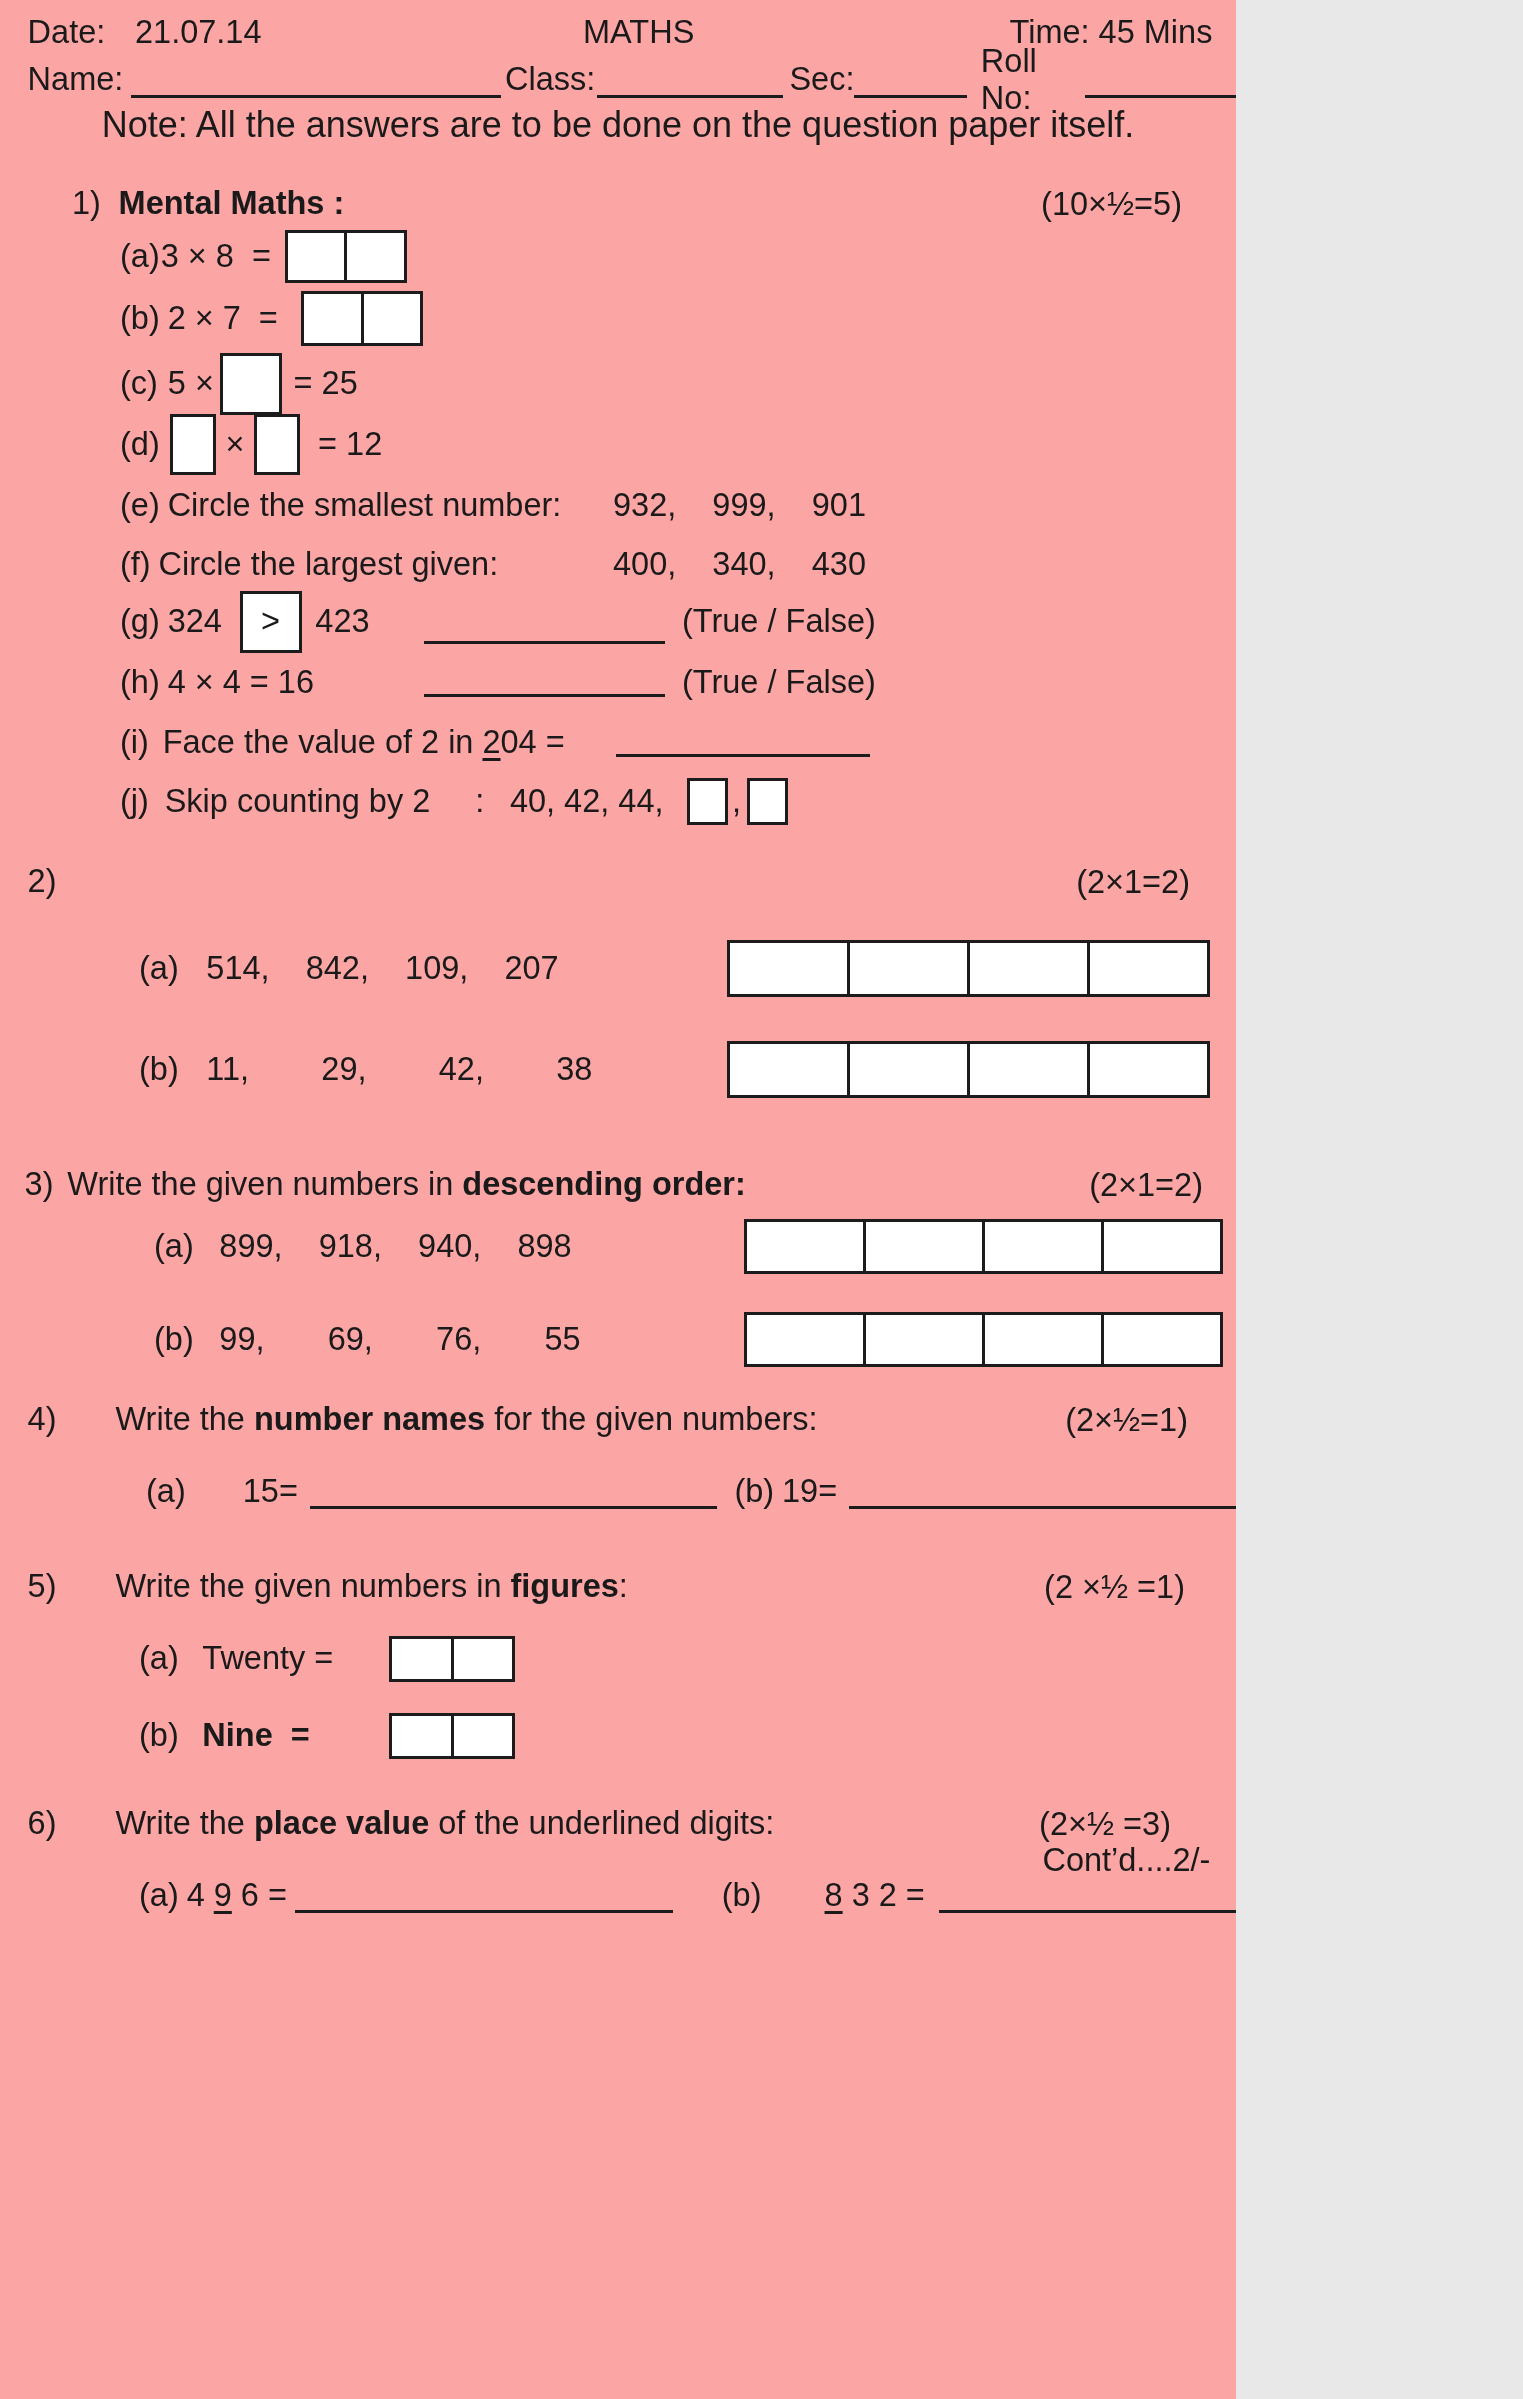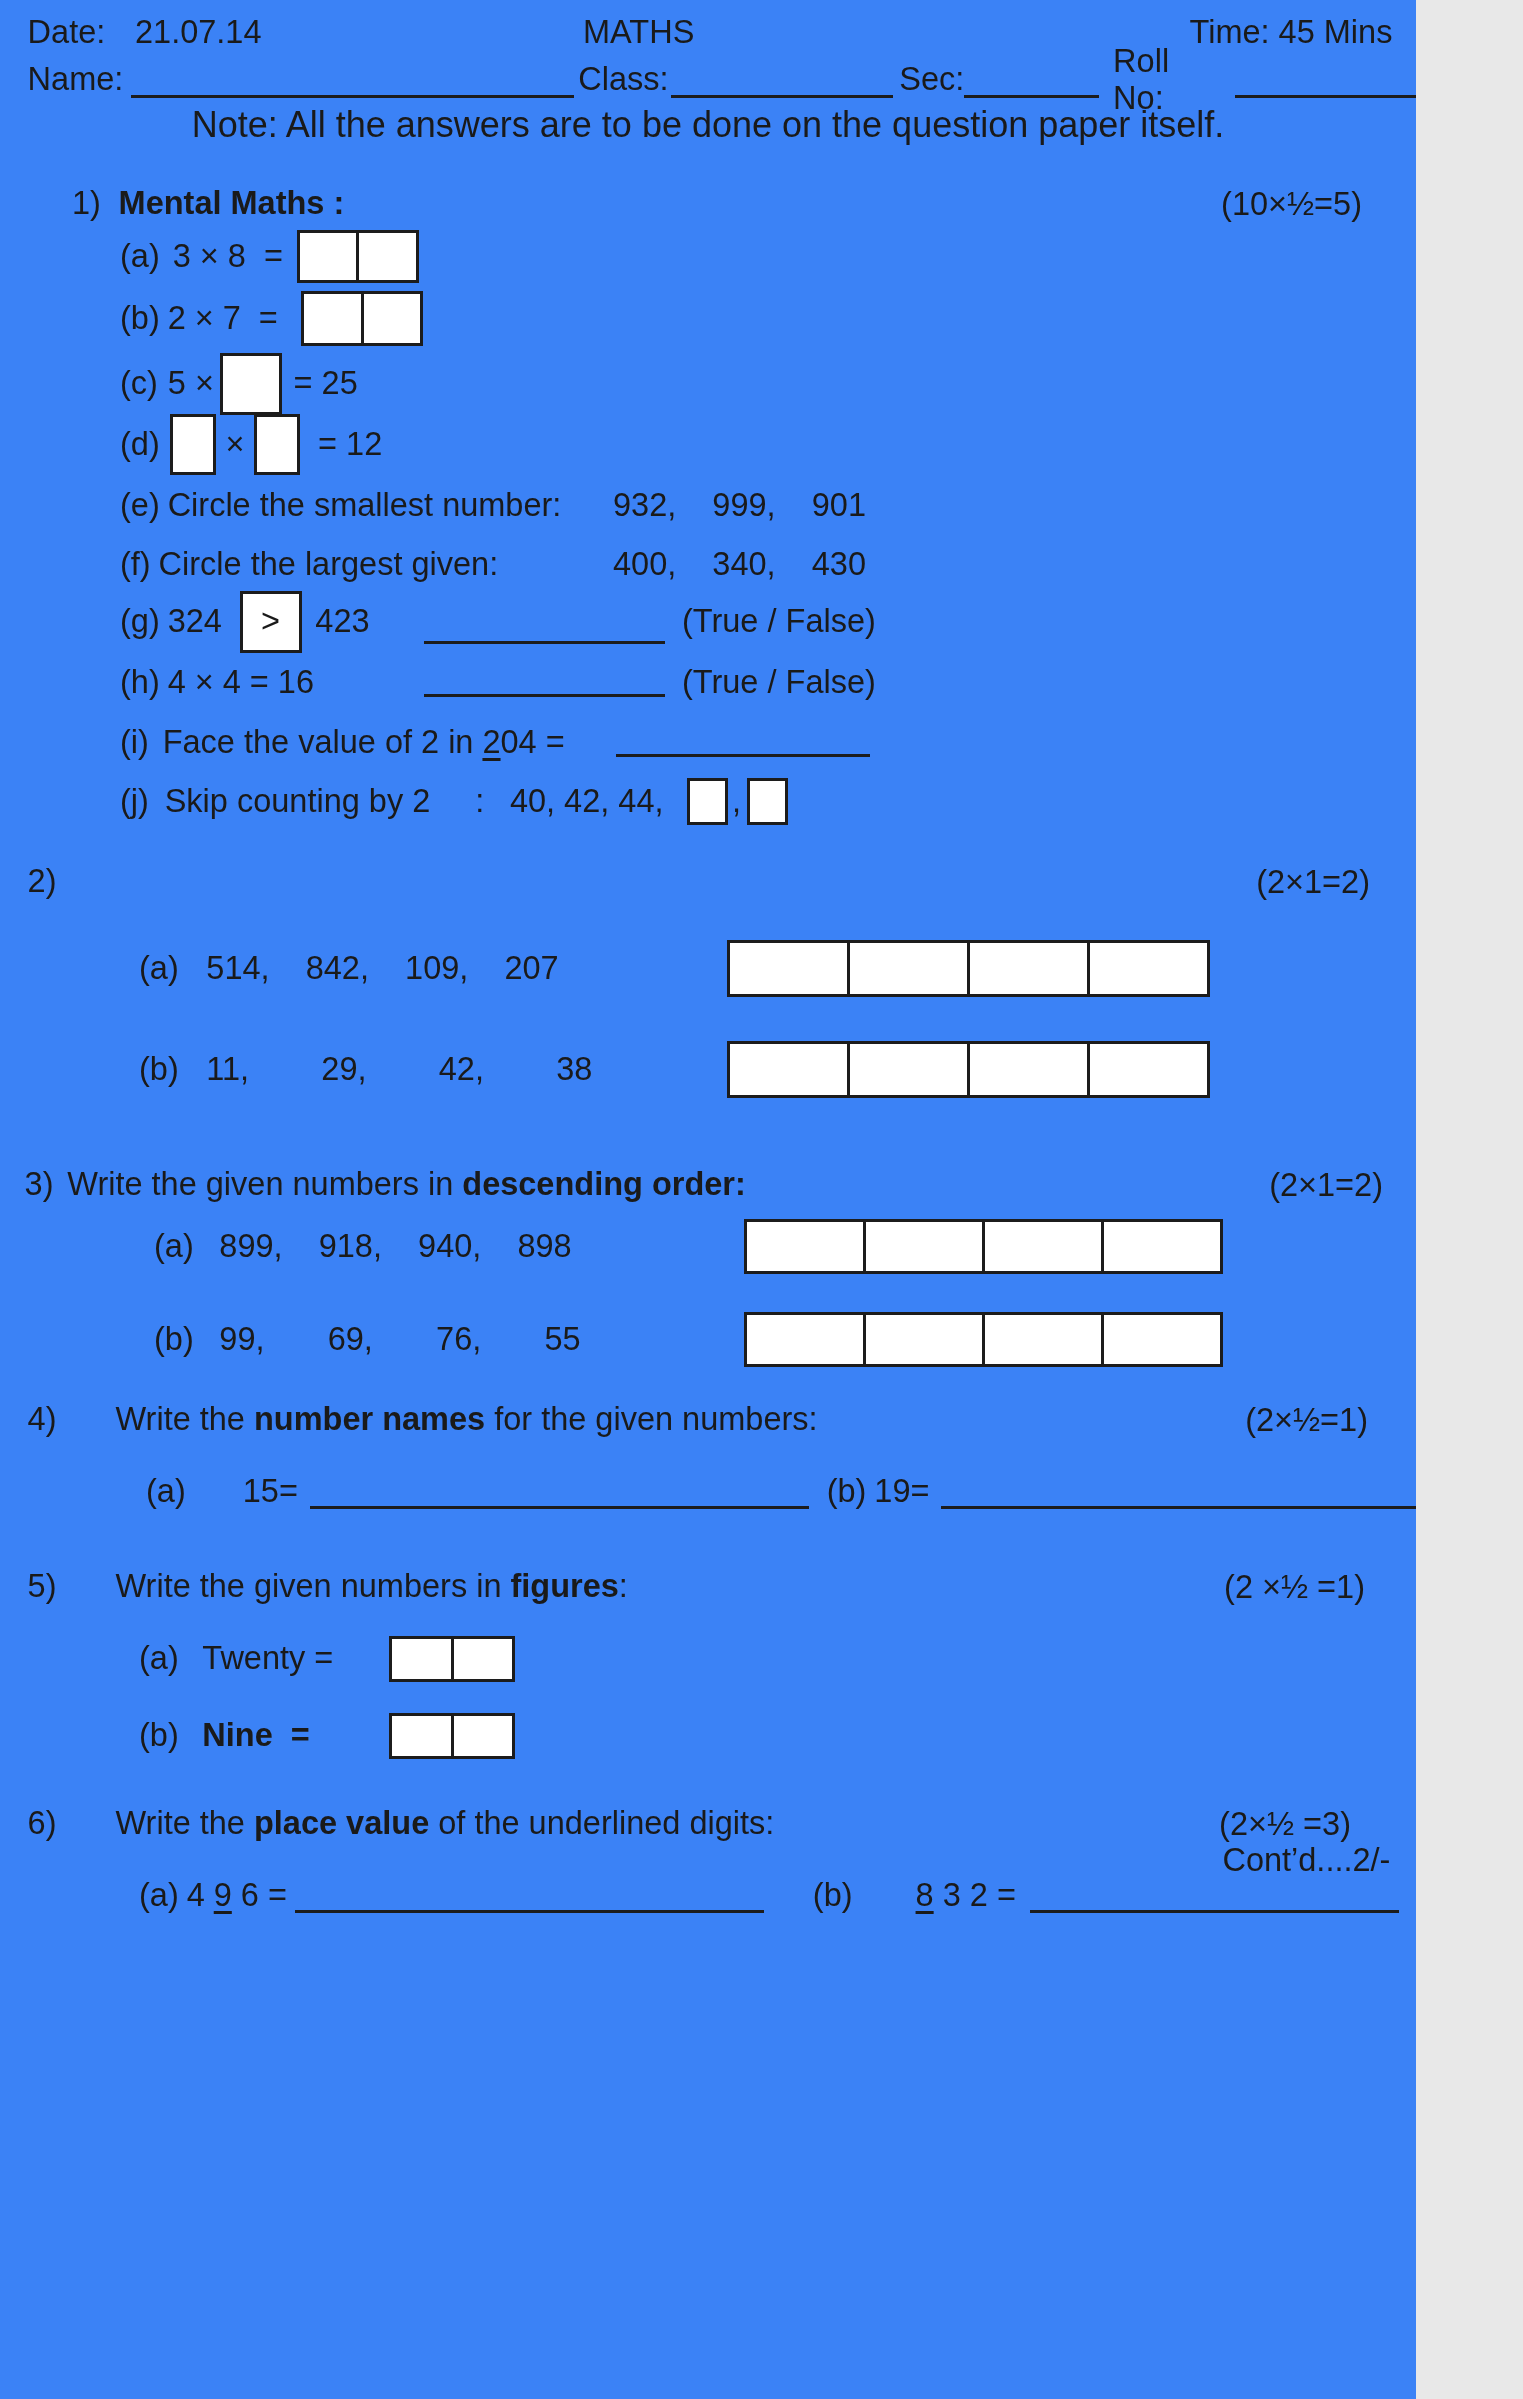--- a/index.html
+++ b/index.html
@@ -1,19 +1,19 @@
 <!DOCTYPE html>
 <html><head>
 <meta charset="utf-8">
 <style>
   html,body{margin:0;padding:0;background:#e8e8e8;}
   .page{
     position:relative;
-    width:1416px;height:2400px;
-    background:#3b82f6;
+    width:1236px;height:2400px;
+    background:#fca5a5;
     font-family:"Liberation Sans", sans-serif;
     font-size:32.5px;
     color:#1a1a1a;
     overflow:hidden;
   }
   .row{position:absolute;left:0;right:0;display:flex;align-items:center;}
   .pre{white-space:pre;}
   .bd{font-weight:bold;}
   .marks{position:absolute;top:50%;transform:translateY(-50%);}
   
@@ -54,21 +54,21 @@
   <div class="note" style="top:104px;">Note: All the answers are to be done on the question paper itself.</div>
 
   <div class="row" style="top:181px;height:45px;">
     <span style="margin-left:72px;">1)</span>
     <span class="bd" style="margin-left:17.7px;">Mental Maths :</span>
     <span class="marks" style="right:54px;">(10×½=5)</span>
   </div>
 
   <div class="row" style="top:227px;height:59px;">
     <span style="margin-left:120px;">(a)</span>
-    <span class="pre" style="margin-left:13px;">3 × 8  =</span>
+    <span class="pre" style="margin-left:1px;">3 × 8  =</span>
     <span class="box" style="width:122px;height:53px;margin-left:13.8px;">
         <span class="c"></span>
         <span class="c"></span>
       </span>
   </div>
 
   <div class="row" style="top:288px;height:61px;">
     <span style="margin-left:120px;">(b)</span>
     <span class="pre" style="margin-left:7.9px;">2 × 7  =</span>
     <span class="box" style="width:122px;height:55px;margin-left:23.6px;">

